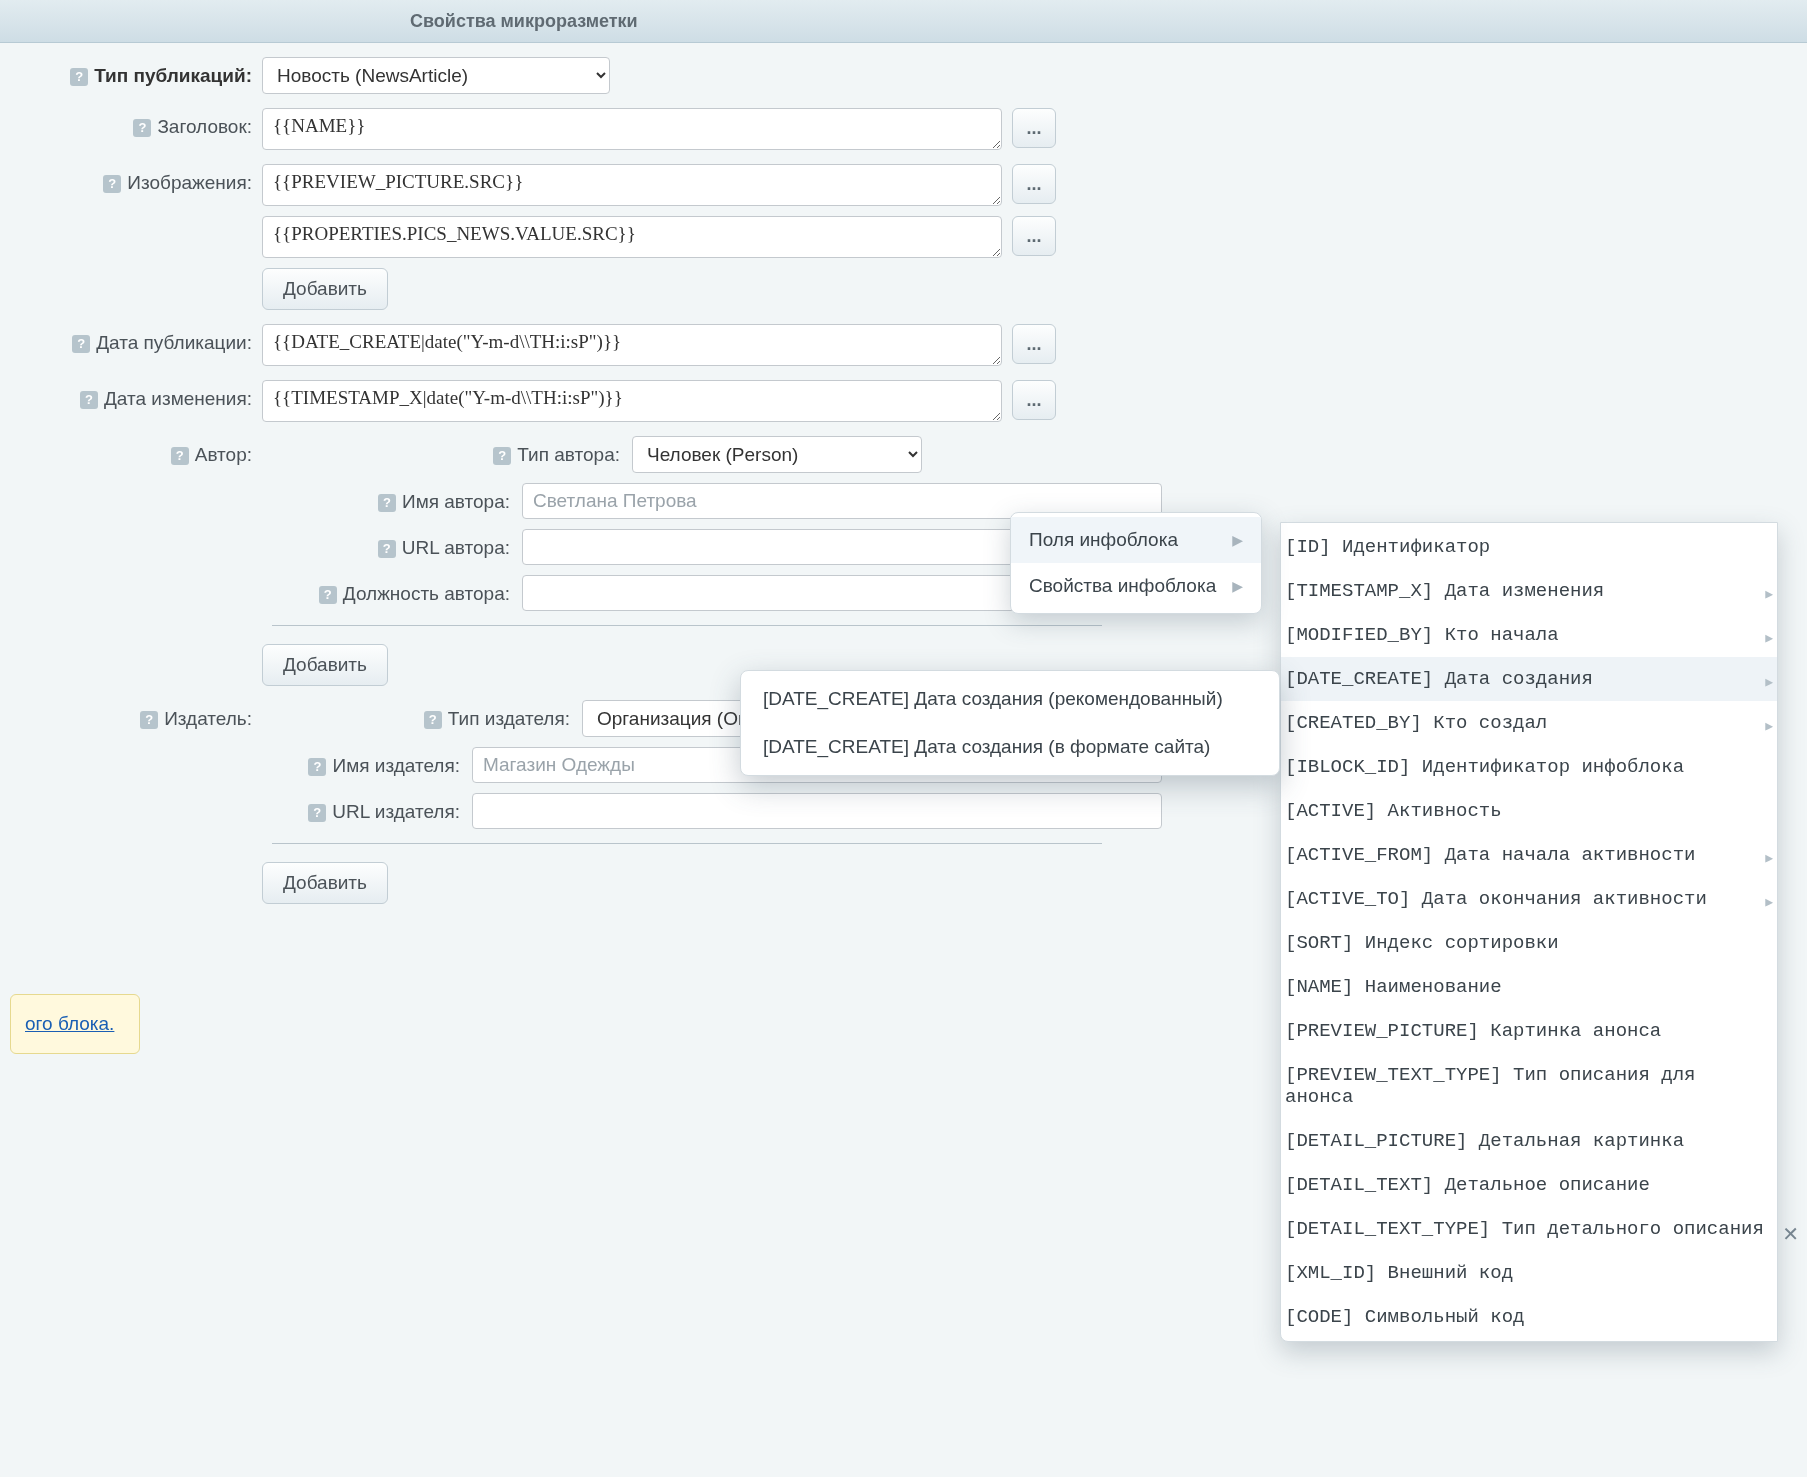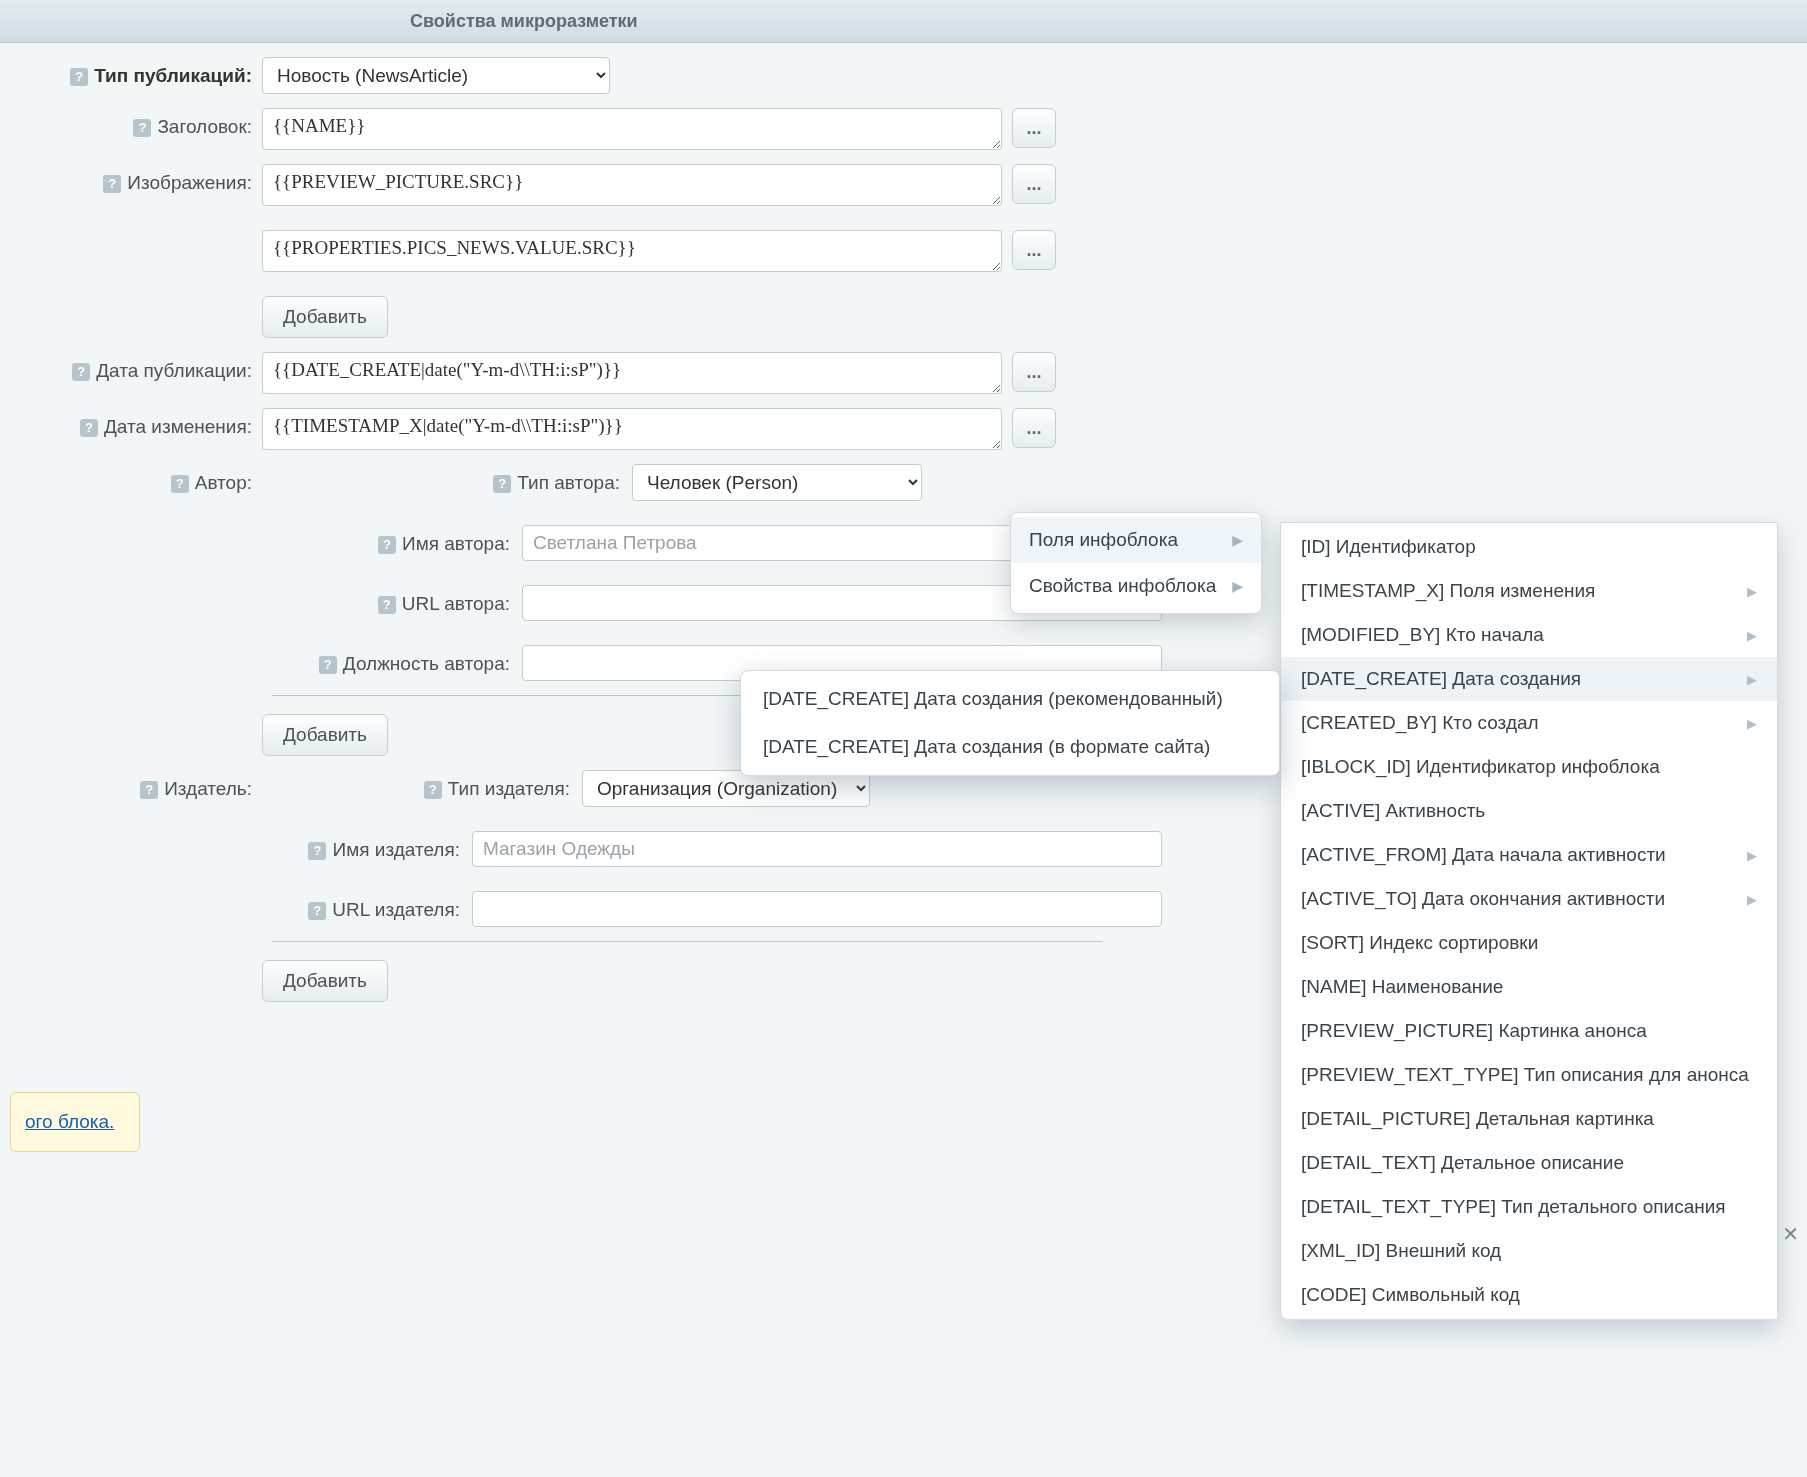--- a/index.html
+++ b/index.html
@@ -77,21 +77,21 @@
 }
 .btn-add {
   padding: 9px 20px;
   background: linear-gradient(to bottom, #fdfefe, #e6edf1);
   border: 1px solid #c2cdd4;
   border-radius: 6px;
   color: #4b5258;
   font-size: 19px;
   cursor: pointer;
 }
-.field-stack { display: flex; flex-direction: column; gap: 24px; }
+.field-stack { display: flex; flex-direction: column; gap: 10px; }
 .field-line { display: flex; align-items: flex-start; }
 .sub-label-col {
   width: 370px;
   text-align: right;
   padding-right: 12px;
   padding-top: 8px;
   color: #4b5258;
 }
 .sub-field select { width: 290px; }
 .sub-field .med-input { width: 640px; }
@@ -144,26 +144,27 @@
   background: #fff;
   border: 1px solid #d3dbe0;
   border-radius: 0 0 0 8px;
   box-shadow: 0 10px 26px rgba(60,80,95,.25);
   padding: 2px 0;
   z-index: 39;
   max-height: 950px;
   overflow: visible;
 }
 .menu2 .mi2 {
-  padding: 11px 20px;
+  padding: 11px 4px;
   color: #3b444b;
   display: flex;
   justify-content: space-between;
-  align-items: center;
+  align-items: flex-end;
   cursor: pointer;
+  font-family: Liberation Mono, monospace;
 }
 .menu2 .mi2 .chev { color:#b3bfc7; font-size:13px;}
 .menu2 .mi2.hover { background: #eef3f7; }
 
 .menu3 {
   position: absolute;
   left: 740px; top: 670px;
   width: 540px;
   background: #fff;
   border: 1px solid #d3dbe0;
@@ -329,21 +330,21 @@
       <span>Свойства инфоблока</span>
       <span class="chev">▶</span>
     </div>
   </div>
 
 <div class="menu2" id="menu2">
     <div class="mi2">
       <span>[ID] Идентификатор</span>
     </div>
     <div class="mi2">
-      <span>[TIMESTAMP_X] Поля изменения</span>
+      <span>[TIMESTAMP_X] Дата изменения</span>
       <span class="chev">▶</span>
     </div>
     <div class="mi2">
       <span>[MODIFIED_BY] Кто начала</span>
       <span class="chev">▶</span>
     </div>
     <div class="mi2 hover">
       <span>[DATE_CREATE] Дата создания</span>
       <span class="chev">▶</span>
     </div>

